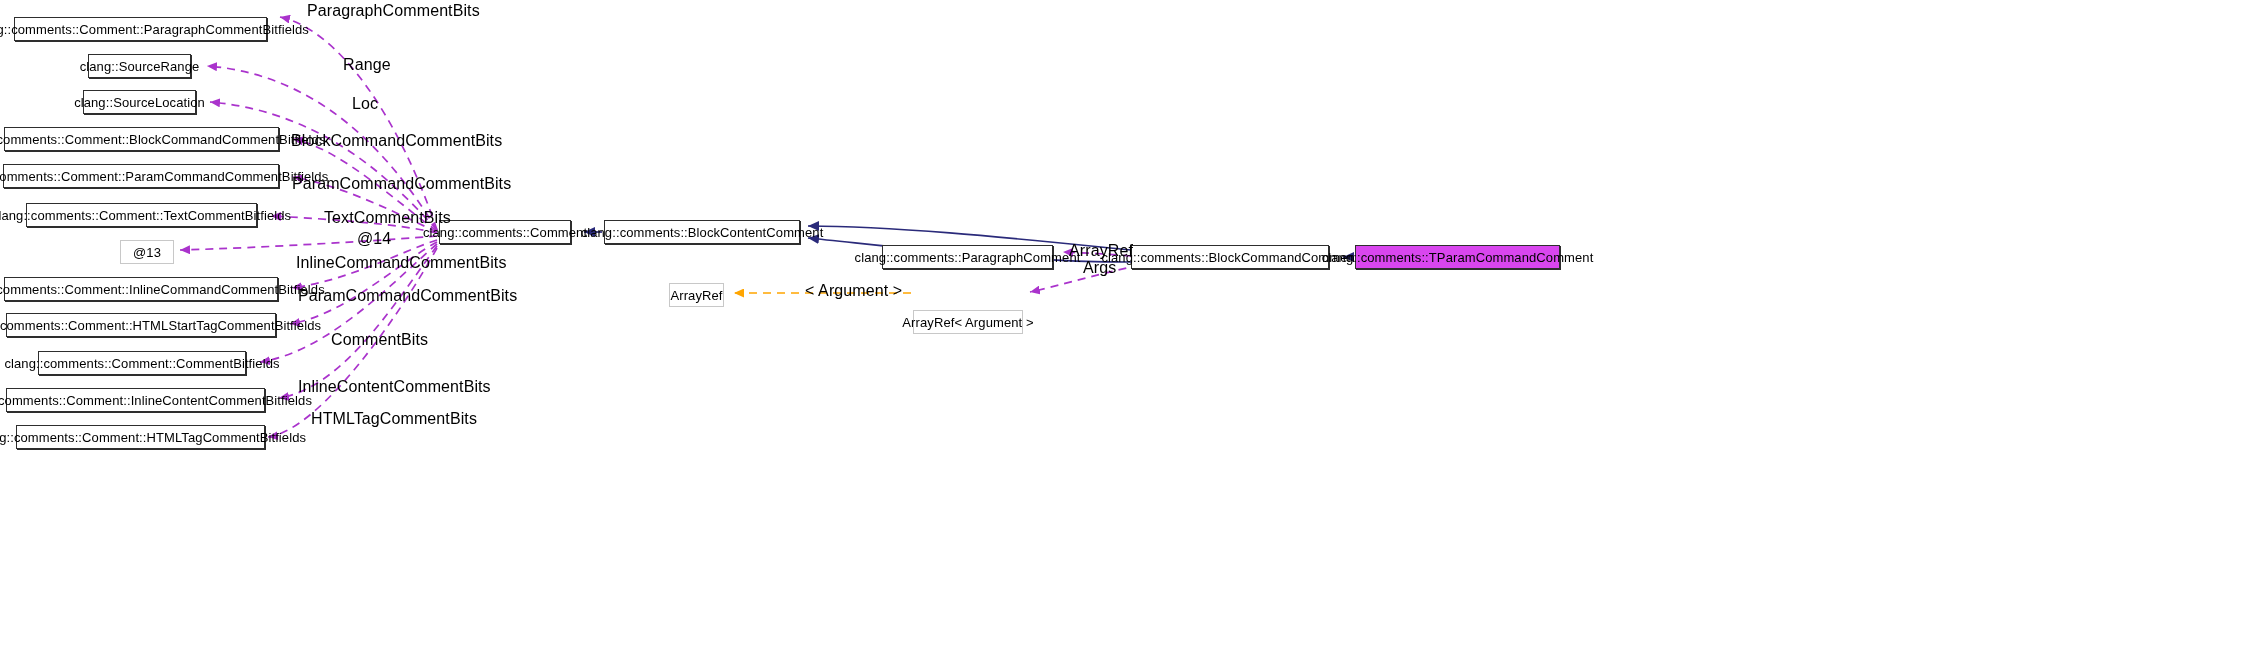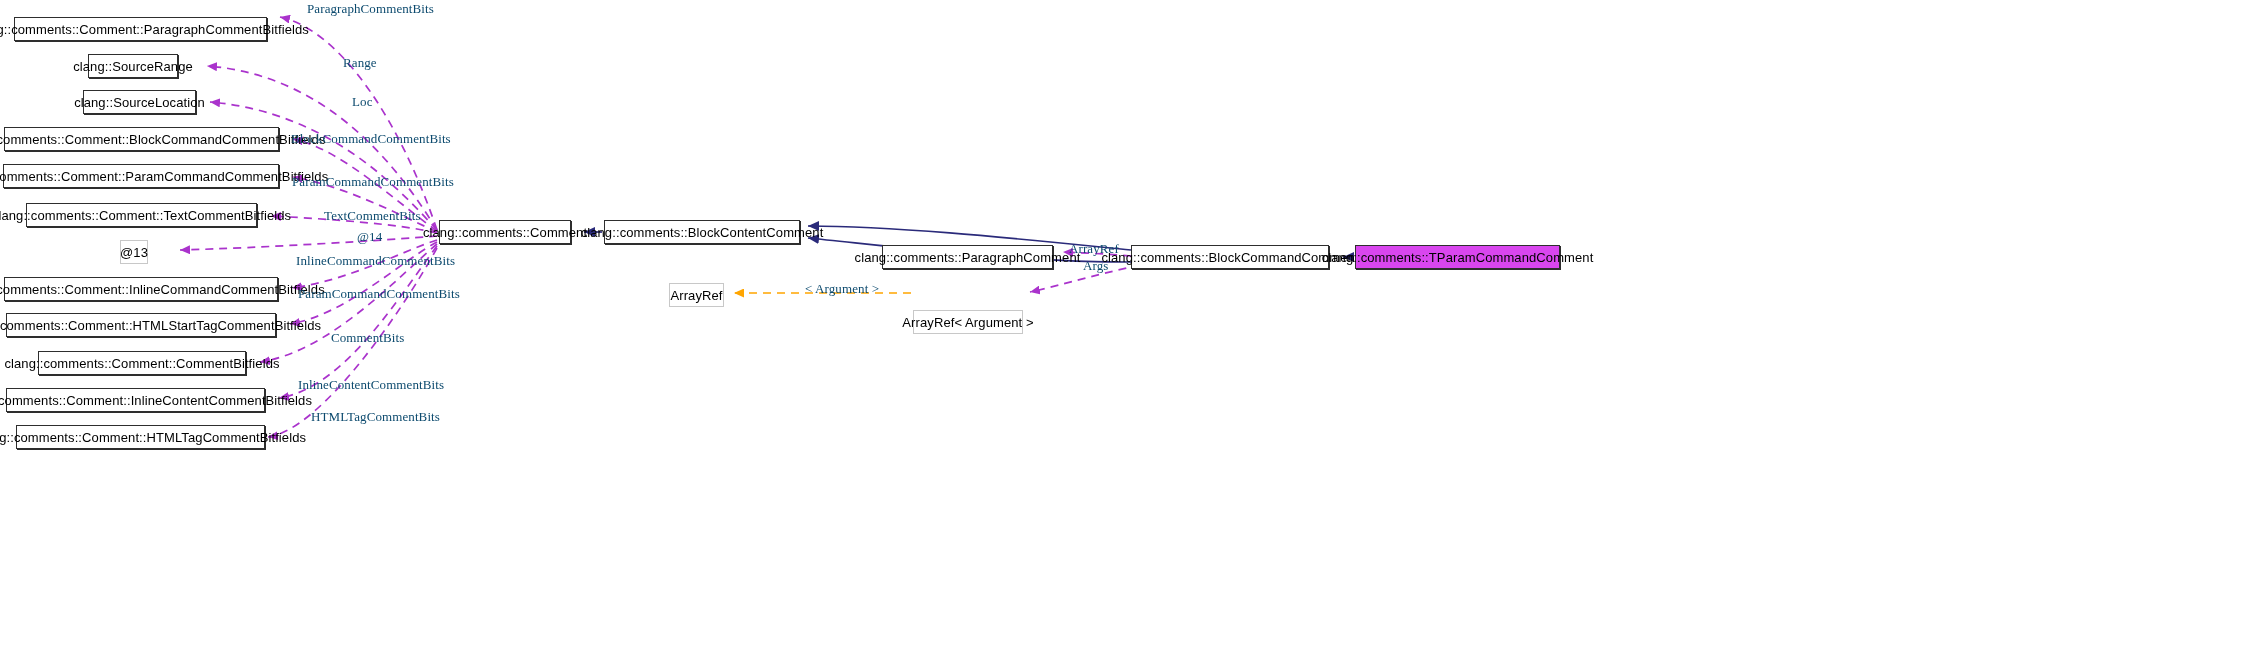--- a/index.html
+++ b/index.html
@@ -47,26 +47,25 @@
     border: 1px solid #c8c8c8;
     box-shadow: none;
   }
   .node.highlight {
     background: #d946ef;
     border: 1px solid #2e2e2e;
     box-shadow: 1px 1px 0 0 #2e2e2e;
   }
   .edge-label {
     position: absolute;
-    font-size: 13px;
-    color: #0c4a6e;
+    font-size: 16px;
+    color: #000000;
     white-space: nowrap;
     line-height: 1.15;
     letter-spacing: 0.1px;
-    font-family: Liberation Serif, serif;
   }
 </style>
 </head>
 <body>
 
 <div id="canvas">
 
   <svg id="edge-layer" viewBox="0 0 2261 668" xmlns="http://www.w3.org/2000/svg">
     <defs>
       <marker id="arrow-purple" markerWidth="11" markerHeight="9" refX="10" refY="4.5" orient="auto" markerUnits="userSpaceOnUse">
@@ -104,26 +103,26 @@
     <g stroke="#2a2a7a" stroke-width="1.7" fill="none" marker-end="url(#arrow-navy)">
       <path d="M 602,232 L 584,232"></path>
       <path d="M 1131,250 C 1030,240 900,226 808,226"></path>
       <path d="M 1131,262 C 1010,262 880,245 808,238"></path>
       <path d="M 1353,257 L 1343,257"></path>
     </g>
   </svg>
 
   <div id="nodes-layer">
       <div class="node thick" style="left: 14px; top: 17px; width: 253px;">clang::comments::Comment::ParagraphCommentBitfields</div>
-      <div class="node thick" style="left: 88px; top: 54px; width: 90px; text-align: center;">clang::SourceRange</div>
+      <div class="node thick" style="left: 88px; top: 54px; width: 103px; text-align: center;">clang::SourceRange</div>
       <div class="node thick" style="left: 83px; top: 90px; width: 113px;">clang::SourceLocation</div>
       <div class="node thick" style="left: 4px; top: 127px; width: 275px;">clang::comments::Comment::BlockCommandCommentBitfields</div>
       <div class="node thick" style="left: 3px; top: 164px; width: 276px;">clang::comments::Comment::ParamCommandCommentBitfields</div>
       <div class="node thick" style="left: 26px; top: 203px; width: 231px;">clang::comments::Comment::TextCommentBitfields</div>
-      <div class="node light" style="left: 120px; top: 240px; width: 28px;">@13</div>
+      <div class="node light" style="left: 120px; top: 240px; width: 54px;">@13</div>
       <div class="node thick" style="left: 4px; top: 277px; width: 274px;">clang::comments::Comment::InlineCommandCommentBitfields</div>
       <div class="node thick" style="left: 6px; top: 313px; width: 270px;">clang::comments::Comment::HTMLStartTagCommentBitfields</div>
       <div class="node thick" style="left: 38px; top: 351px; width: 208px;">clang::comments::Comment::CommentBitfields</div>
       <div class="node thick" style="left: 6px; top: 388px; width: 259px;">clang::comments::Comment::InlineContentCommentBitfields</div>
       <div class="node thick" style="left: 16px; top: 425px; width: 249px;">clang::comments::Comment::HTMLTagCommentBitfields</div>
       <div class="node thick" style="left: 439px; top: 220px; width: 132px;">clang::comments::Comment</div>
       <div class="node thick" style="left: 604px; top: 220px; width: 196px;">clang::comments::BlockContentComment</div>
       <div class="node thick" style="left: 882px; top: 245px; width: 171px;">clang::comments::ParagraphComment</div>
       <div class="node thick" style="left: 1131px; top: 245px; width: 198px;">clang::comments::BlockCommandComment</div>
       <div class="node highlight" style="left: 1355px; top: 245px; width: 205px;">clang::comments::TParamCommandComment</div>

